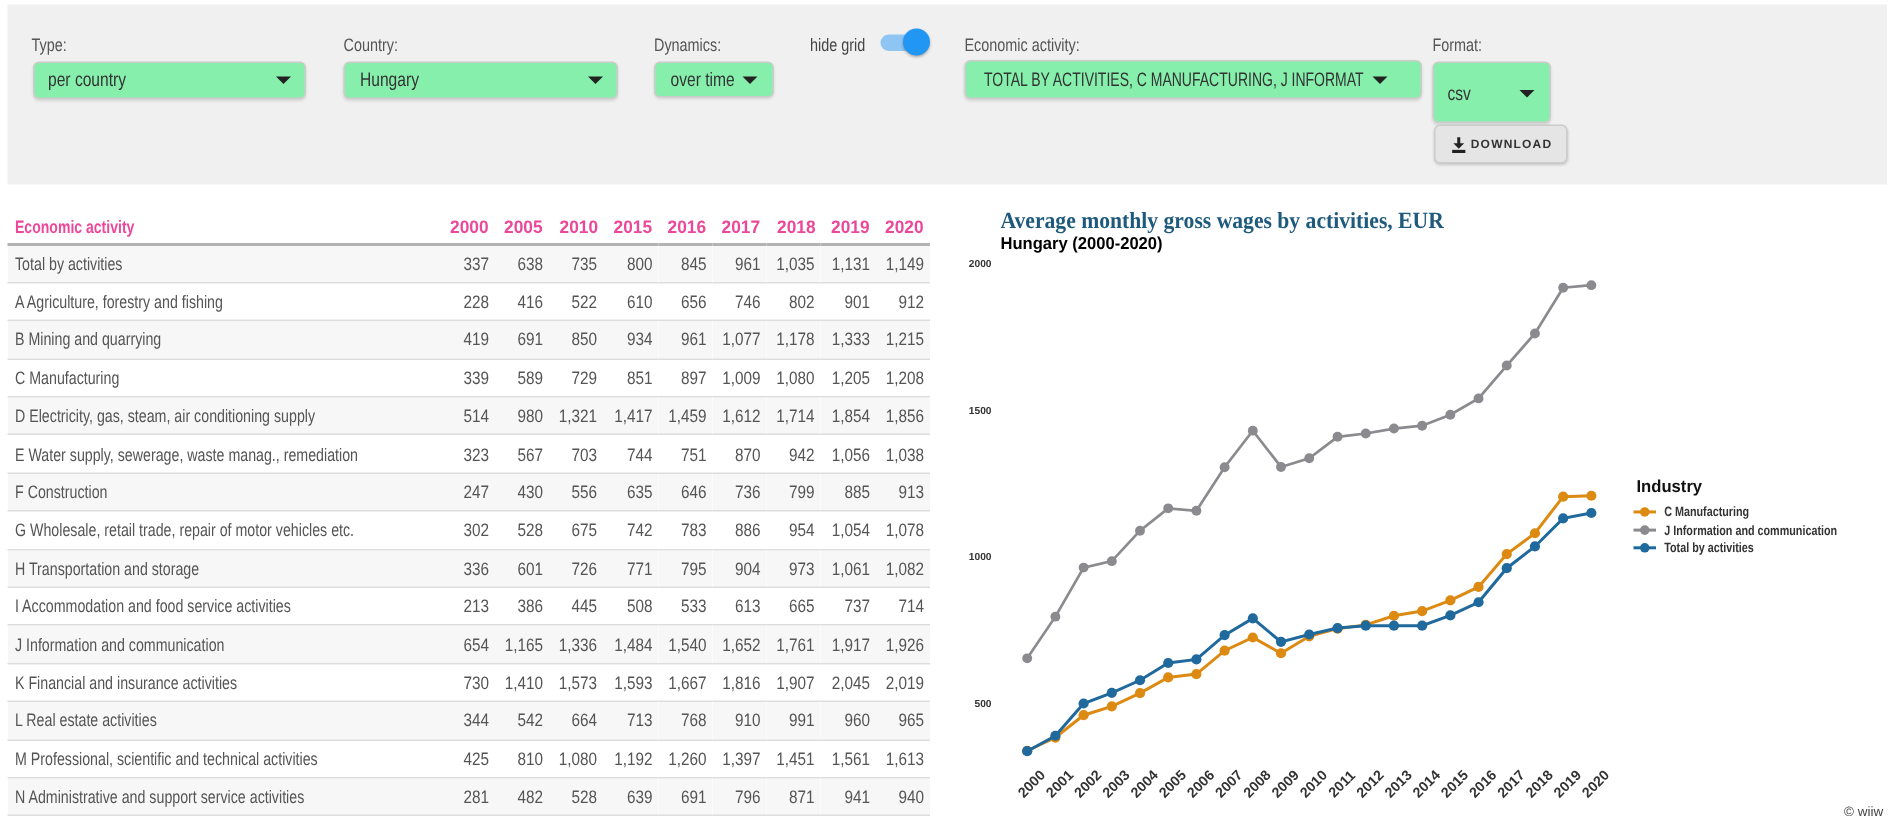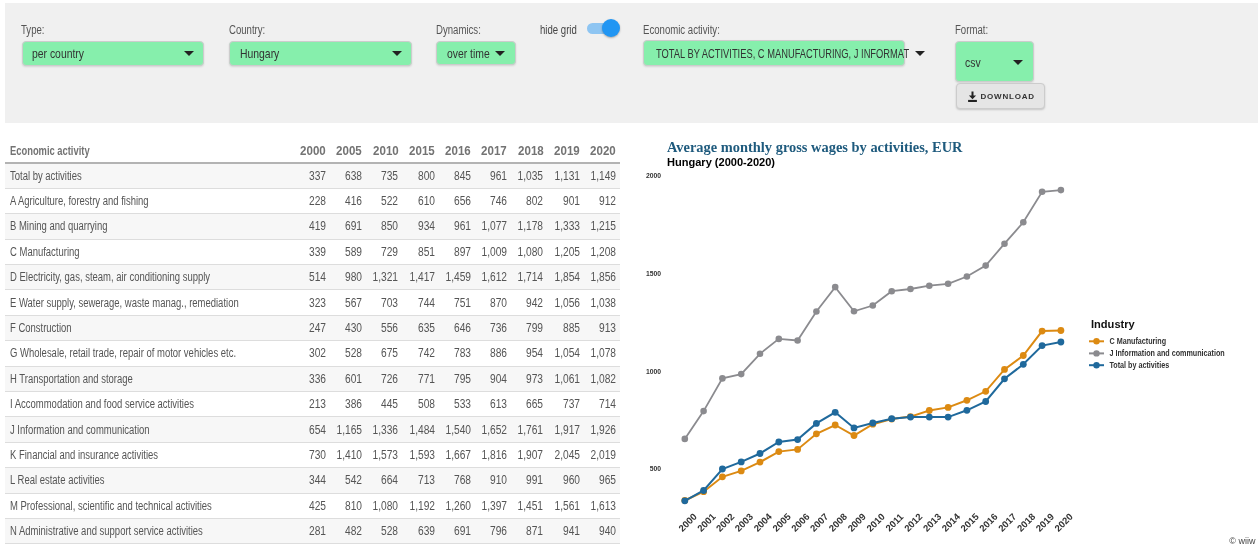--- a/index.html
+++ b/index.html
@@ -14,21 +14,21 @@
   border-right:5px solid transparent; border-top:5px solid #222; top:50%; margin-top:-2px; }
 #tbl { position:absolute; left:5px; top:139px; width:615px; border-collapse:collapse;
   table-layout:fixed; font-size:12px; color:#555; }
 #tbl th, #tbl td { font-weight:normal; padding:0; overflow:hidden; white-space:nowrap; }
 #tbl thead tr { height:24px; }
 #tbl thead { border-bottom:2px solid #b3b3b3; }
 #tbl tbody tr { height:25.4px; border-bottom:1px solid #ddd; }
 #tbl tbody tr.st { background:#f7f7f7; }
 #tbl .lb { text-align:left; padding-left:5px; }
 #tbl .nm { text-align:right; padding-right:4px; }
-#tbl th { color:#737373; }
+#tbl th { color:#ec4899; }
 .cxl { display:inline-block; transform:scaleX(.79); transform-origin:0 50%; }
 .cxn { display:inline-block; transform:scaleX(.85); transform-origin:100% 50%; }
 .cxh { display:inline-block; font-weight:bold; transform:scaleX(.96); transform-origin:100% 50%; }
 svg text.ax { font:bold 9.5px "Liberation Sans",sans-serif; fill:#333; }
 svg text.ay { font:bold 6.8px "Liberation Sans",sans-serif; fill:#333; }
 </style></head>
 <body>
 <div id="bar"></div>
 
 <div class="lab" style="left:21px;top:22.5px;">Type:</div>
@@ -42,21 +42,21 @@
     <span class="arr" style="left:160.6px;"></span>
   </div>
 <div class="sel" style="left:229px;top:40.5px;width:183px;height:25px;">
   <span class="tx" style="left:10px;">Hungary</span>
     <span class="arr" style="left:161.5px;"></span>
   </div>
 <div class="sel" style="left:436px;top:40.5px;width:80px;height:24px;">
   <span class="tx" style="left:10px;">over time</span>
     <span class="arr" style="left:58px;"></span>
   </div>
-<div class="sel" style="left:643px;top:39.5px;width:262px;height:26px;">
+<div class="sel" style="left:643px;top:39.5px;width:305px;height:26px;">
   <span class="tx" style="left:12px;transform:translateY(-50%) scaleX(.718);">TOTAL BY ACTIVITIES, C MANUFACTURING, J INFORMAT</span>
   <span class="arr" style="left:271px;"></span>
   </div>
 <div class="sel" style="left:955px;top:41px;width:79px;height:41px;">
   <span class="tx" style="left:9px;">csv</span>
     <span class="arr" style="left:57px;"></span>
   </div>
 
 <div class="lab" style="left:540px;top:22.5px;color:#444;">hide grid</div>
 <div class="abs" style="left:587px;top:22.5px;width:32px;height:11px;border-radius:6px;background:#8ec5f2;"></div>

